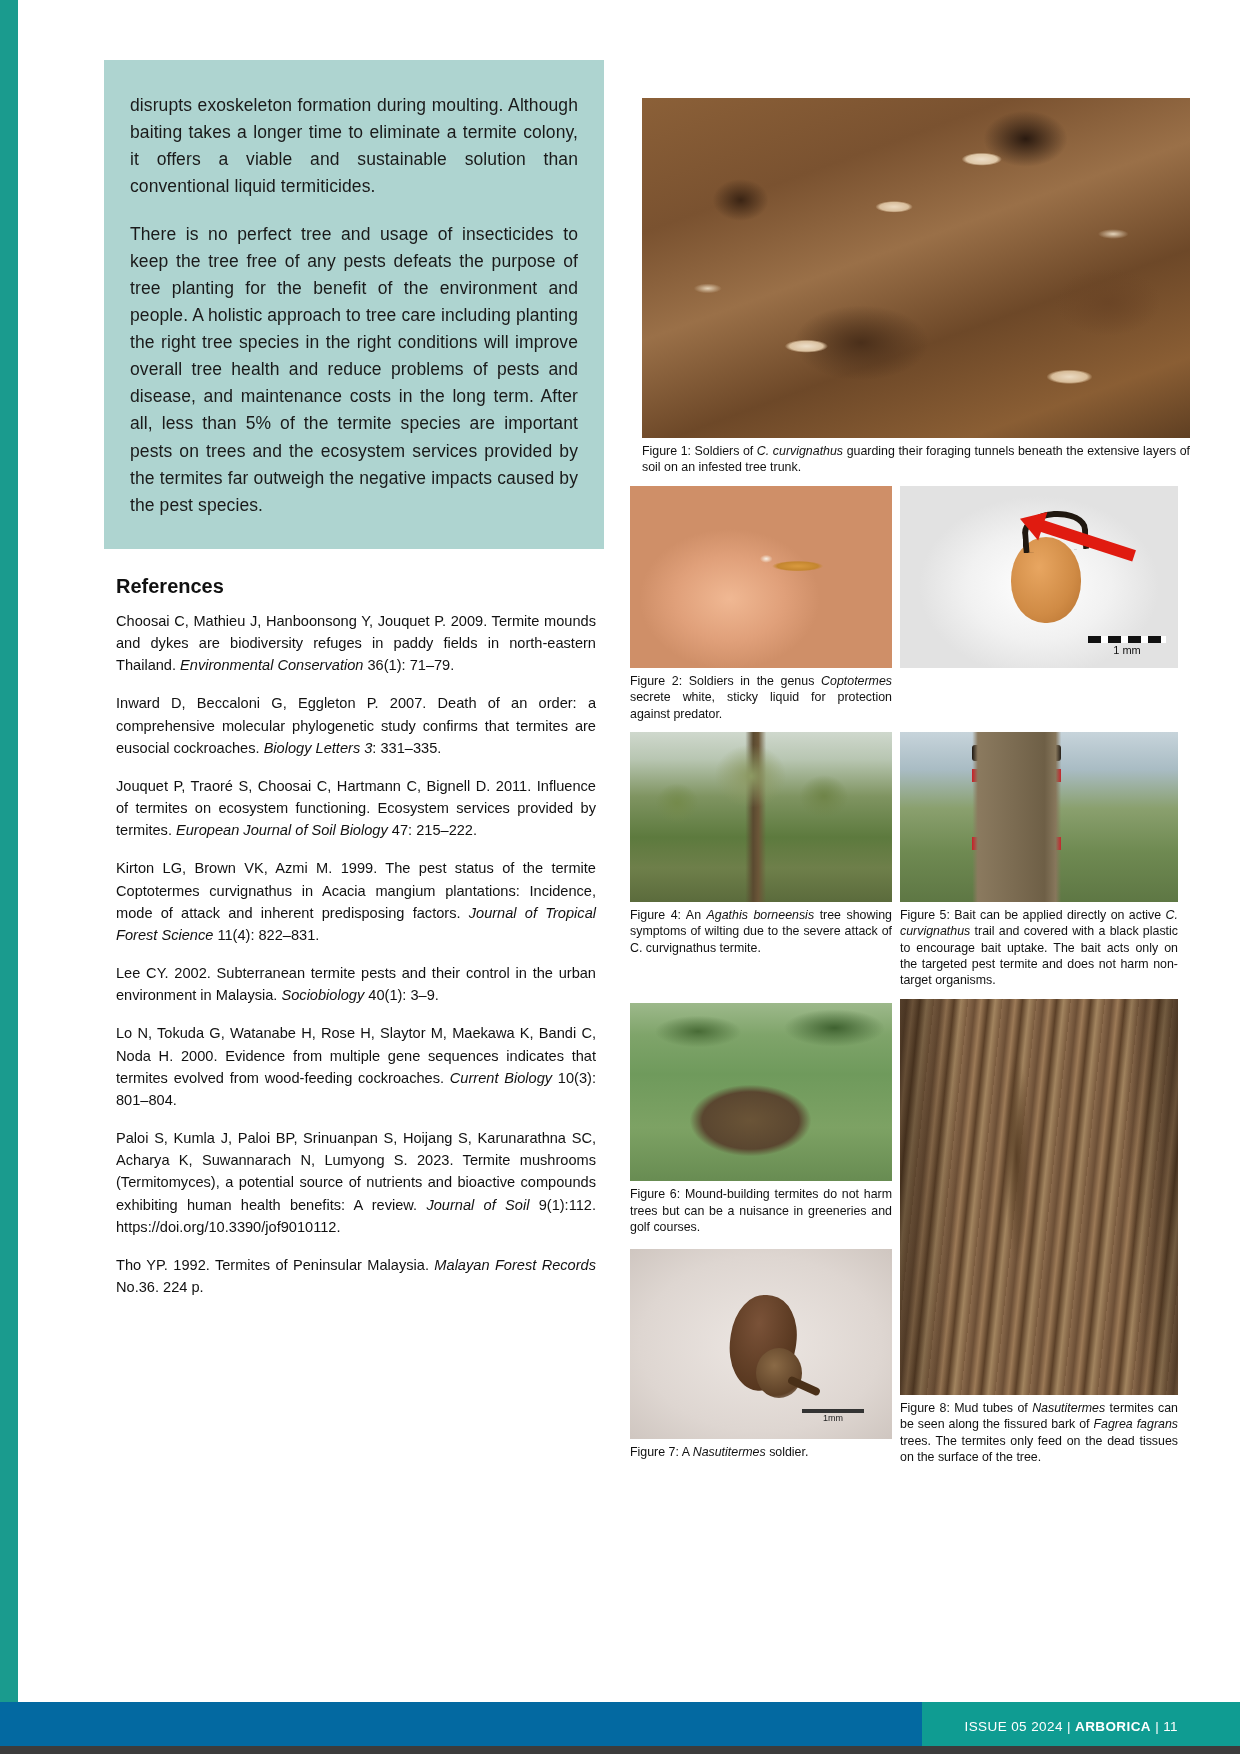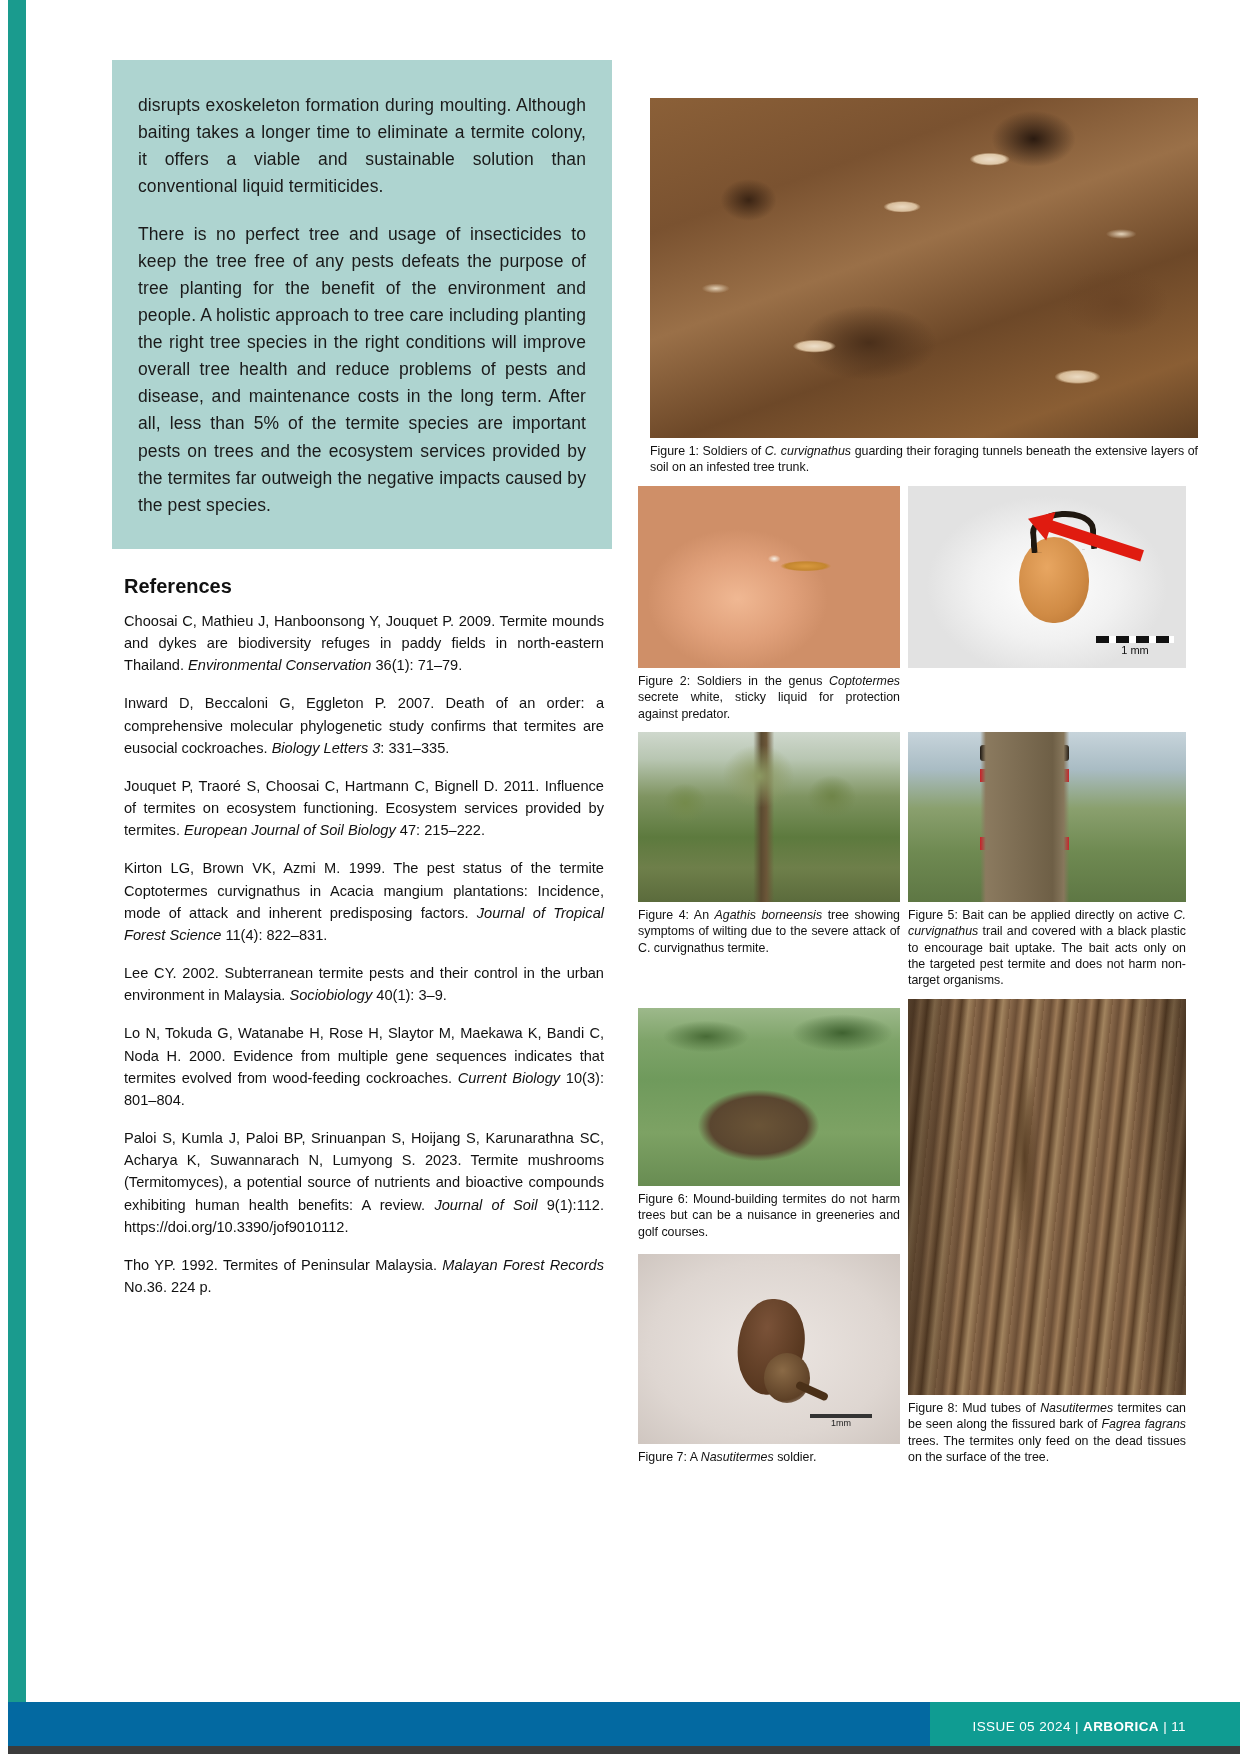--- a/index.html
+++ b/index.html
@@ -20,21 +20,21 @@
     position: absolute;
     left: 0;
     top: 0;
     width: 18px;
     height: 1754px;
     background: #1a9b8e;
   }
 
   .page {
     position: absolute;
-    left: 8px;
+    left: 0;
     top: 0;
     width: 1112px;
     height: 1754px;
   }
 
   
   .left-col {
     position: absolute;
     left: 104px;
     top: 60px;
@@ -337,21 +337,21 @@
       linear-gradient(92deg, rgba(40,28,16,0.55) 0%, rgba(40,28,16,0) 22%),
       linear-gradient(268deg, rgba(40,28,16,0.5) 0%, rgba(40,28,16,0) 20%),
       radial-gradient(ellipse 18px 150px at 42% 40%, #5a4026 0%, rgba(90,64,38,0) 70%);
   }
 
   
   .lower-row {
     display: flex;
     gap: 8px;
     margin-top: 10px;
-    align-items: flex-end;
+    align-items: center;
   }
   .lower-left { width: 262px; }
   .lower-right { width: 278px; }
 
   
   .footer {
     position: absolute;
     left: 0;
     bottom: 0;
     width: 1240px;

